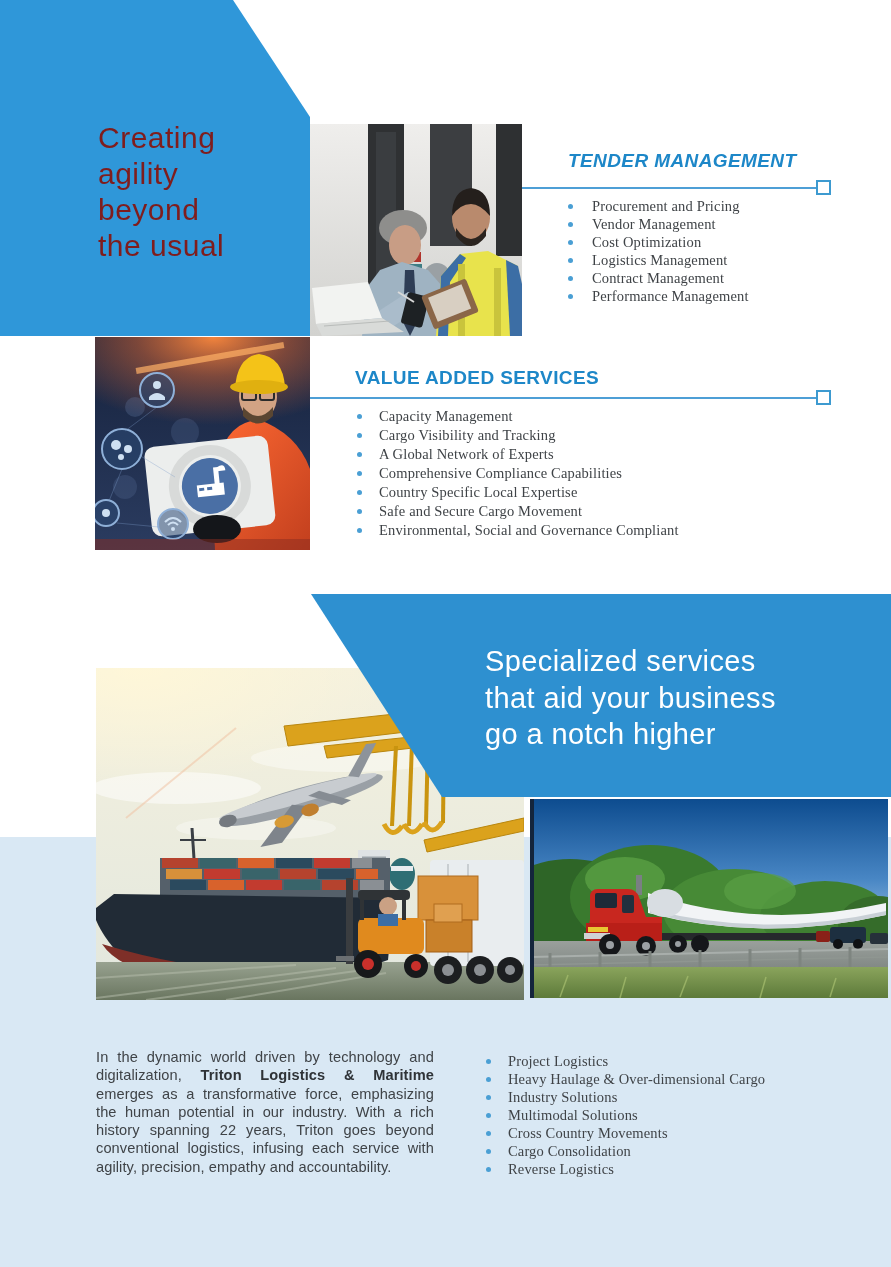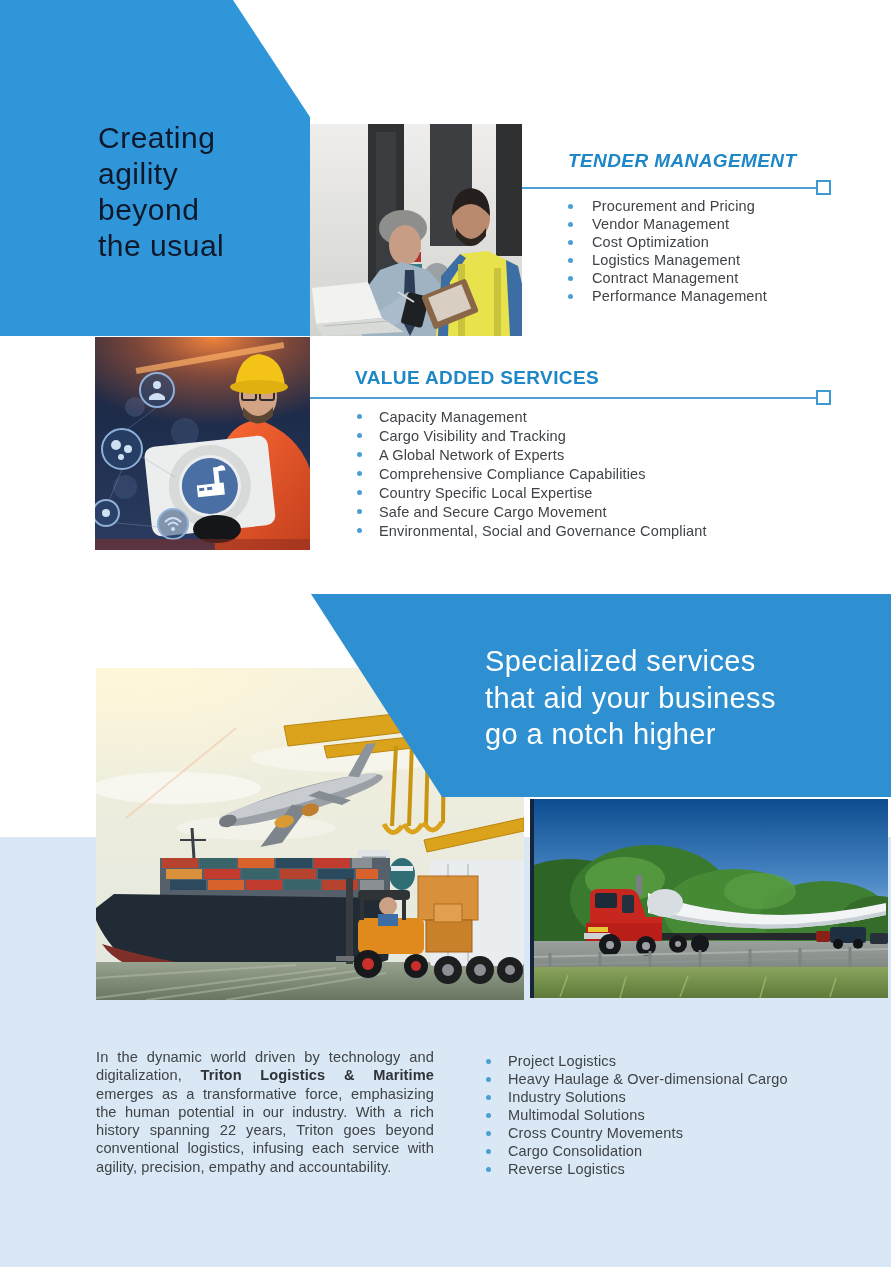--- a/index.html
+++ b/index.html
@@ -10,37 +10,37 @@
     -webkit-font-smoothing:antialiased;
   }
   .abs{position:absolute;}
 
   
   .pale-bg{left:0;top:837px;width:891px;height:430px;background:#d9e8f4;z-index:0;}
   .hero-block{
     left:0;top:0;width:310px;height:336px;background:#2f97d9;z-index:2;
     clip-path:polygon(0 0,233px 0,100% 117px,100% 100%,0 100%);
   }
-  .hero-text{left:98px;top:120px;z-index:3;color:#0f172a;font-size:30px;
+  .hero-text{left:98px;top:120px;z-index:3;color:#7f1d1d;font-size:30px;
     line-height:36px;font-weight:400;letter-spacing:.5px;}
   .banner{
     left:300px;top:594px;width:591px;height:203px;background:#2e90d0;z-index:3;
     clip-path:polygon(11px 0,100% 0,100% 100%,142px 100%);
   }
   .banner-text{position:absolute;left:185px;top:49px;color:#ffffff;font-size:29px;
     line-height:36.5px;font-weight:400;letter-spacing:.4px;}
 
   
   .sec-heading{color:#1d87c8;font-size:19px;font-weight:bold;letter-spacing:.4px;z-index:4;}
   .connector{height:2px;background:#4d9fd6;z-index:4;}
   .connector-square{width:11px;height:11px;background:#ffffff;border:2px solid #3d9ad0;z-index:5;}
 
   
   .blist{display:flex;flex-direction:column;z-index:4;}
-  .blist .row{display:flex;align-items:center;}
+  .blist .row{display:flex;align-items:center;font-family:Liberation Serif, serif;}
   .row .dot{width:5px;height:5px;border-radius:50%;background:#4a9fd4;flex:0 0 auto;}
   .row .lbl{font-size:14.5px;color:#3f4347;white-space:nowrap;letter-spacing:.15px;}
   .tlist .row{height:18px;} .tlist .dot{margin-right:19px;}
   .vlist .row{height:19px;} .vlist .dot{margin-right:17px;}
   .slist .row{height:18px;} .slist .dot{margin-right:17px;}
 
   
   .photo{z-index:1;overflow:hidden;}
   .photo svg{display:block;}
   .photo-men{left:310px;top:124px;width:212px;height:212px;z-index:2;}

